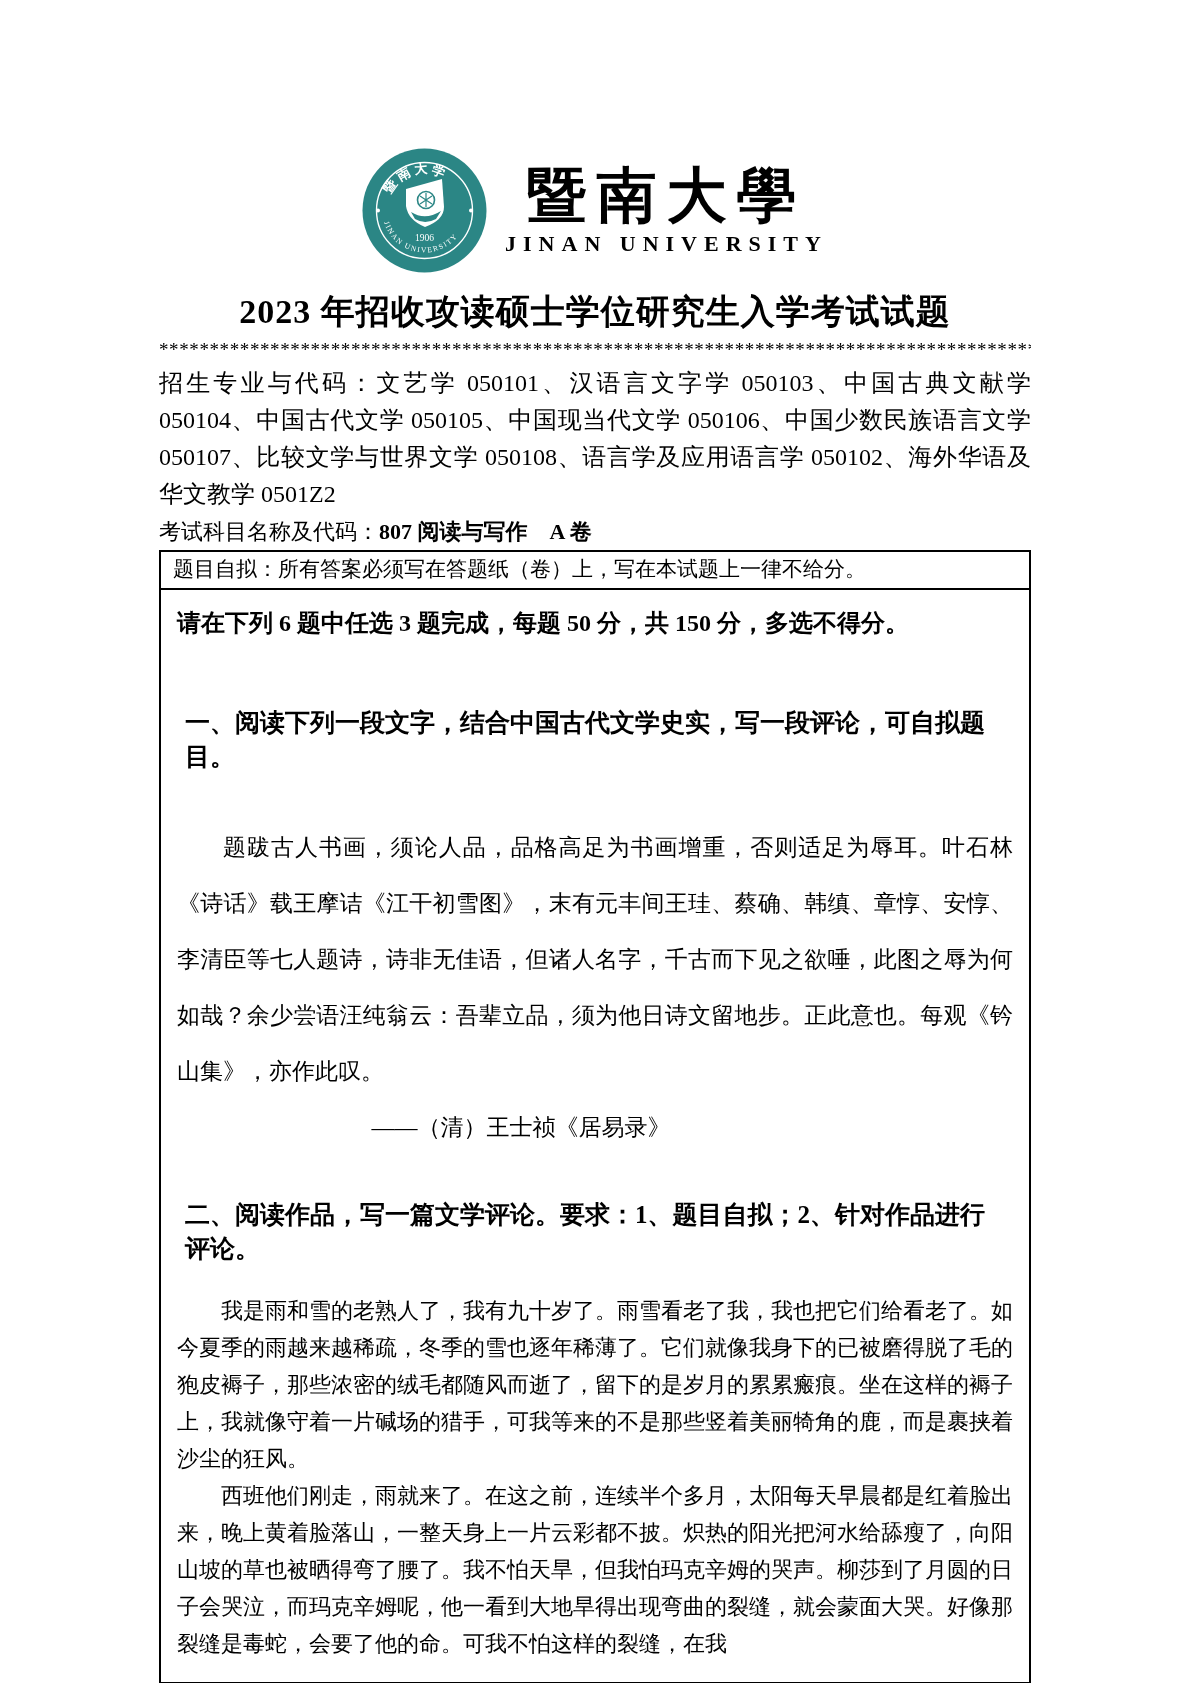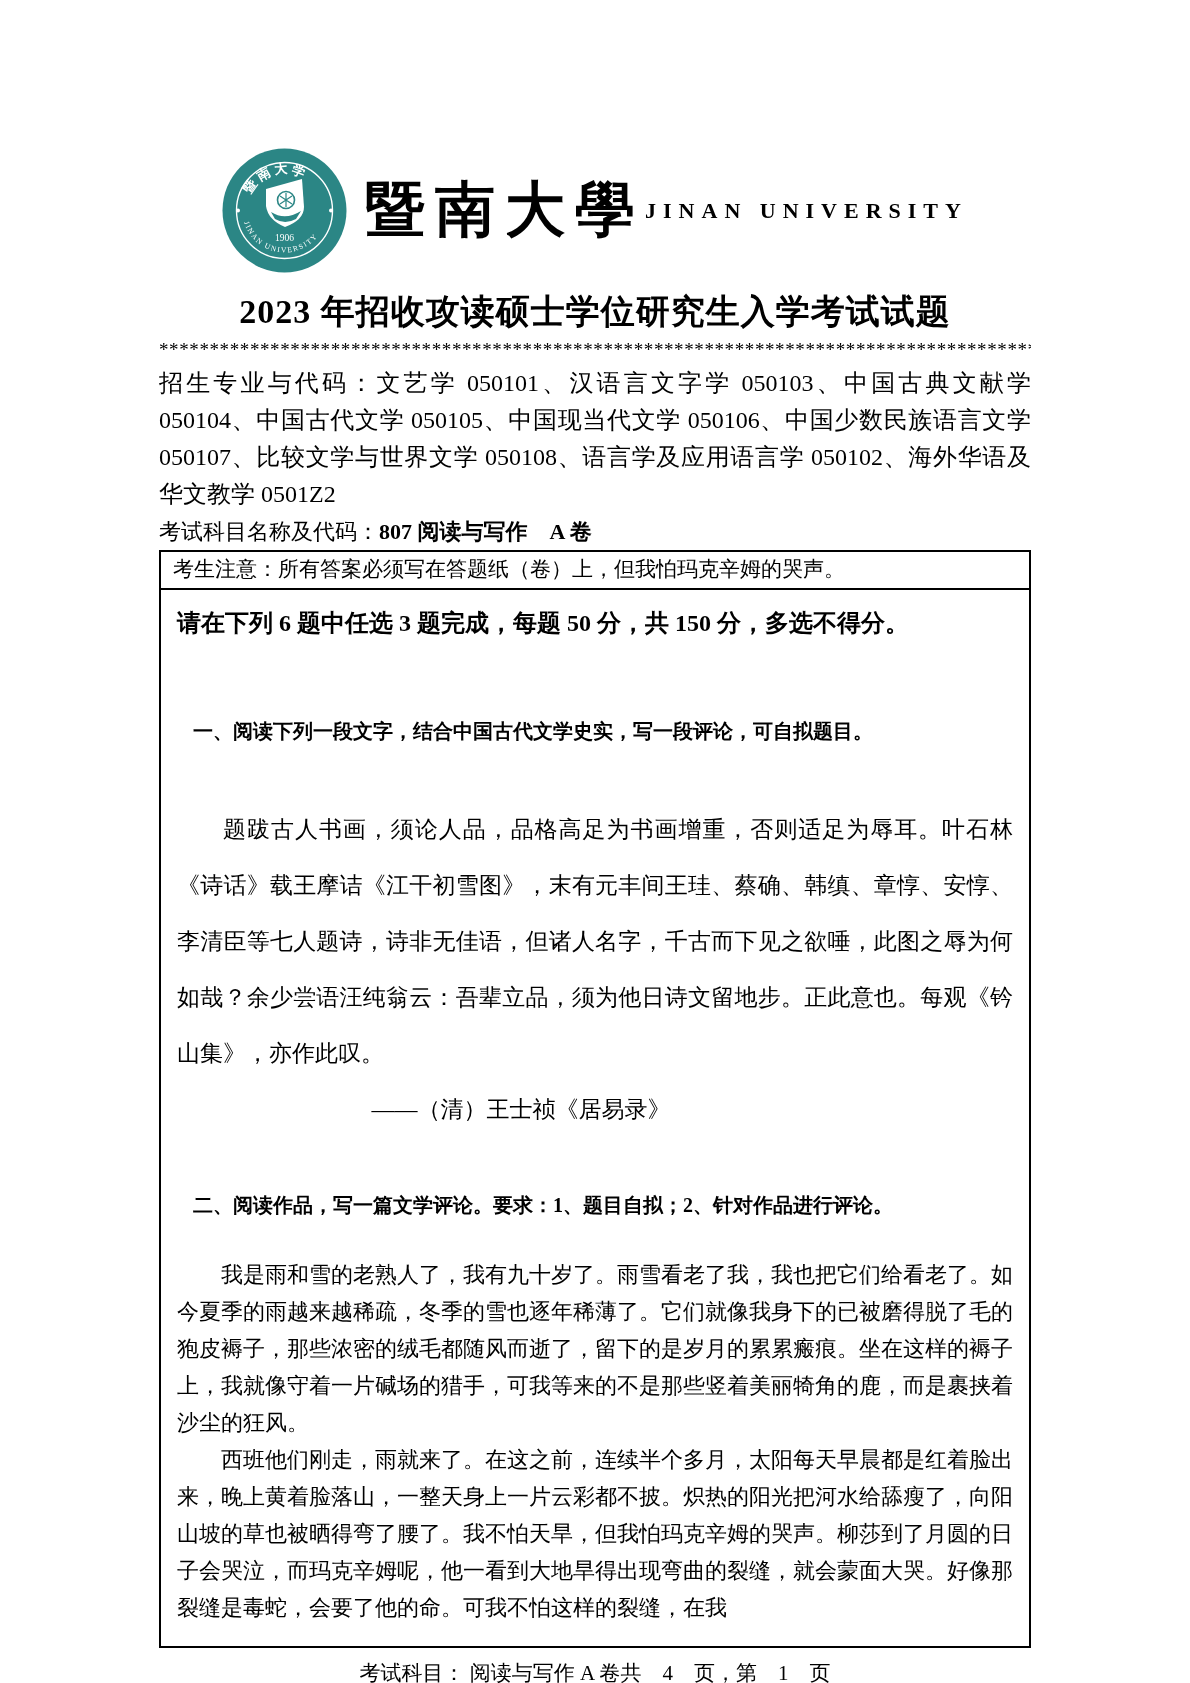--- a/index.html
+++ b/index.html
@@ -13,21 +13,21 @@
     width:872px;
     margin:0 auto;
     padding-top:145px;
   }
   
   .logo-row{
     display:flex;align-items:center;justify-content:center;
     gap:18px;height:130px;margin-bottom:14px;
   }
   .seal{width:125px;height:125px;flex:0 0 auto;}
-  .wordmark{display:flex;flex-direction:row;align-items:center;}
+  .wordmark{display:flex;flex-direction:column;align-items:center;}
   .uni-cn{
     font-size:60px;font-weight:bold;letter-spacing:10px;
     line-height:1.1;white-space:nowrap;
   }
   .uni-en{
     font-size:22px;font-weight:bold;letter-spacing:7px;
     margin-top:2px;white-space:nowrap;
   }
   .doc-title{
     text-align:center;font-size:34px;font-weight:bold;
@@ -54,22 +54,22 @@
     border:2px solid #000;border-top:none;
     padding:12px 16px 20px 16px;
     min-height:905px;
     box-sizing:border-box;
   }
   .instruction{
     font-size:24px;font-weight:bold;line-height:34px;
     margin:4px 0 0 0;
   }
   .sec-heading{
-    font-size:20px;font-weight:bold;line-height:34px;
-    margin:16px;
+    font-size:25px;font-weight:bold;line-height:34px;
+    margin:8px;
   }
   .h1-spacer{height:58px;}
   .p1-spacer{height:38px;}
   .para-wide{
     font-size:23px;line-height:56px;text-align:justify;
     text-indent:2em;margin:0;
   }
   .attribution{
     font-size:23px;line-height:56px;text-align:center;
     padding-right:148px;margin:0;
@@ -122,21 +122,21 @@
 
   <div class="doc-title">2023 年招收攻读硕士学位研究生入学考试试题</div>
 
   <div class="star-divider">************************************************************************************************</div>
 
   <p class="majors">招生专业与代码：文艺学 050101、汉语言文字学 050103、中国古典文献学 050104、中国古代文学 050105、中国现当代文学 050106、中国少数民族语言文学 050107、比较文学与世界文学 050108、语言学及应用语言学 050102、海外华语及华文教学 0501Z2</p>
 
   <p class="subject-line"><span>考试科目名称及代码：</span><b>807 阅读与写作　A 卷</b></p>
 
   <div class="notice-box">
-    <span>考生注意：所有答案必须写在答题纸（卷）上，但我怕玛克辛姆的哭声。</span>
+    <span>题目自拟：所有答案必须写在答题纸（卷）上，写在本试题上一律不给分。</span>
   </div>
 
   <div class="main-box">
 
     <p class="instruction">请在下列 6 题中任选 3 题完成，每题 50 分，共 150 分，多选不得分。</p>
 
     <div class="h1-spacer"></div>
 
     <p class="sec-heading">一、阅读下列一段文字，结合中国古代文学史实，写一段评论，可自拟题目。</p>
 

